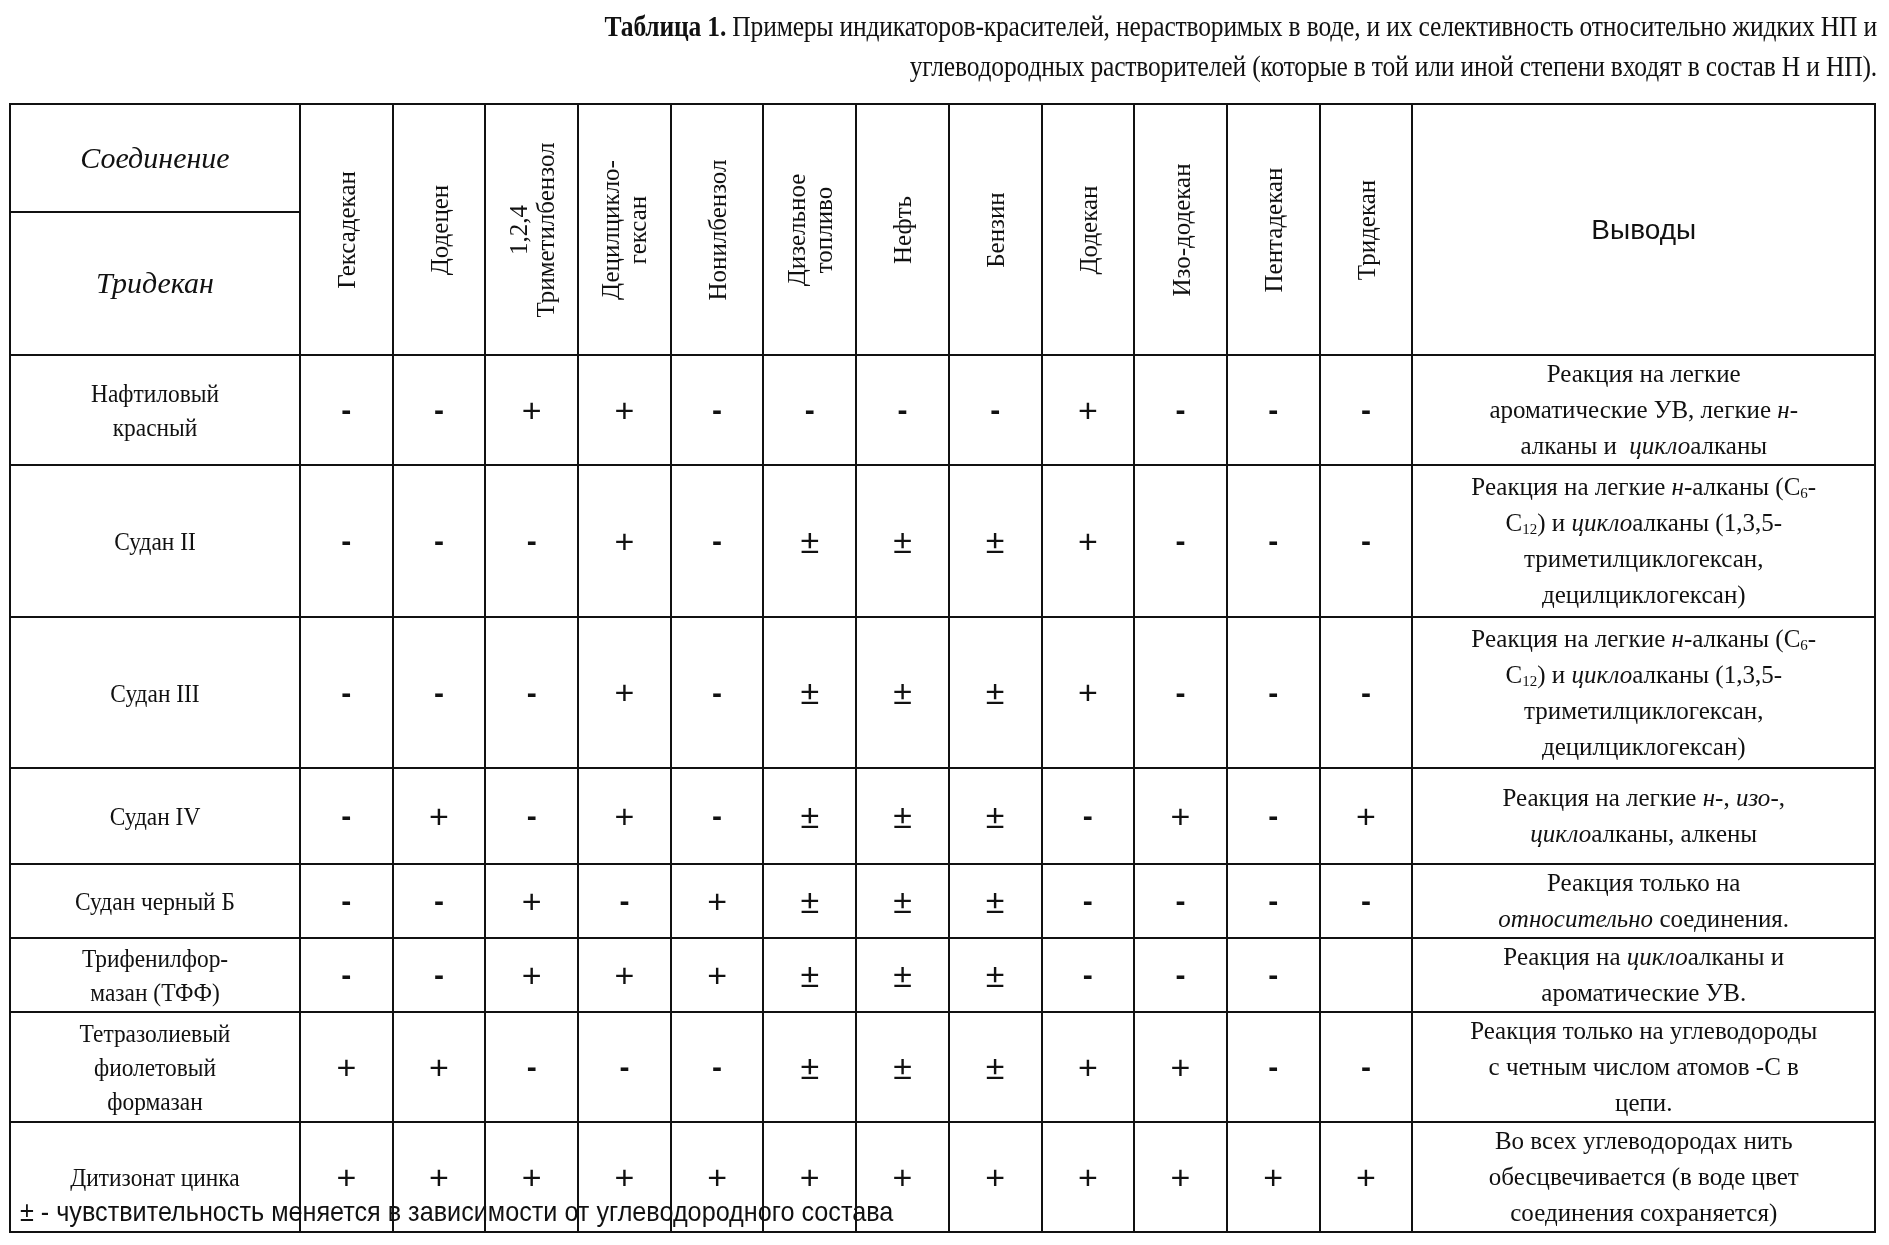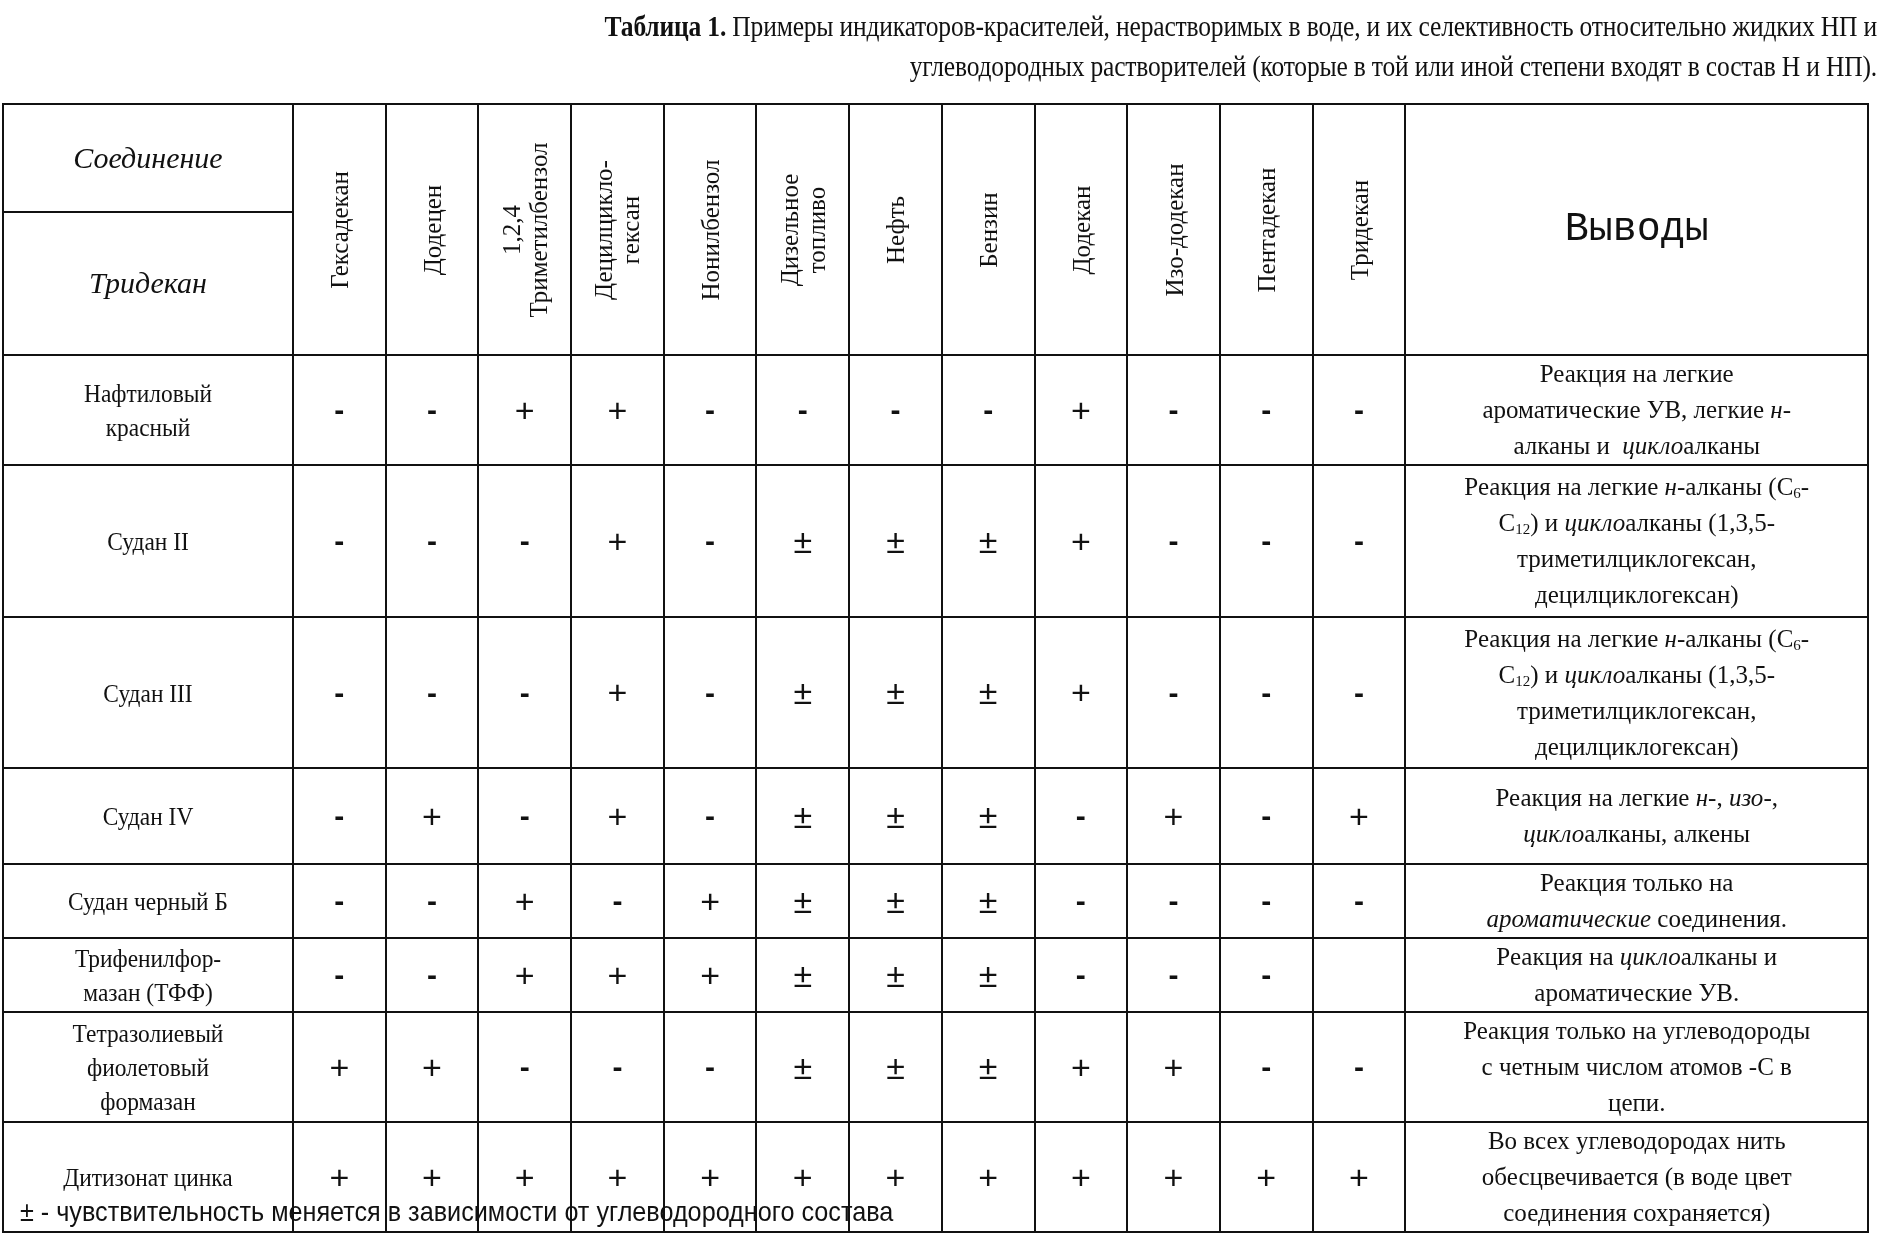--- a/index.html
+++ b/index.html
@@ -10,21 +10,21 @@
   .caption {
     position: absolute; left: 60px; right: 12px; top: 6px;
     text-align: right; font-size: 29px; line-height: 40px;
     font-family: "Liberation Serif", serif;
     transform: scaleX(0.88); transform-origin: right top;
     letter-spacing: -0.2px;
   }
   .caption .lbl { font-weight: bold; }
 
   table.grid {
-    position: absolute; left: 2px; top: 103px;
+    position: absolute; left: 9px; top: 103px;
     border-collapse: collapse; table-layout: fixed;
     width: 1865px;
   }
   table.grid td, table.grid th {
     border: 2px solid #111; padding: 0; text-align: center; vertical-align: middle;
     font-weight: normal;
   }
   col.c-ind { width: 290px; }
   col.c-val { width: 92.7px; }
   col.c-out { width: 463px; }
@@ -36,21 +36,21 @@
   .corner-top { height: 105px; }
   .corner-bot { height: 140px; }
 
   .vhead { height: 249px; position: relative; }
   .vhead .vt {
     position: absolute; left: 50%; top: 50%;
     transform: translate(-50%, -50%) rotate(-90deg);
     white-space: nowrap; font-size: 25px; line-height: 27px; text-align: center;
     font-family: "Liberation Serif", serif;
   }
-  .out-head { font-size: 40px; font-weight: bold; font-family: Liberation Mono, monospace; border-radius: 7px; }
+  .out-head { font-size: 28px; font-weight: bold; font-family: Liberation Sans, sans-serif; border-radius: 7px; }
 
   .ind {
     font-family: "Liberation Serif", serif; font-weight: bold; font-size: 26px;
     line-height: 34px; transform: scaleX(0.9);
     vertical-align: top; padding-top: 2px !important;
   }
   .sym { font-size: 34px; font-family: "Liberation Sans", sans-serif; }
   .sym.minus { font-weight: bold; font-size: 30px; }
   .out {
     font-size: 25px; line-height: 36px; padding: 0 6px !important;
@@ -209,21 +209,21 @@
         <td class="sym">+</td>
         <td class="sym minus">-</td>
         <td class="sym">+</td>
         <td class="sym">±</td>
         <td class="sym">±</td>
         <td class="sym">±</td>
         <td class="sym minus">-</td>
         <td class="sym minus">-</td>
         <td class="sym minus">-</td>
         <td class="sym minus">-</td>
-        <td class="out">Реакция только на<br><i>ароматические</i> соединения.</td>
+        <td class="out">Реакция только на<br><i>относительно</i> соединения.</td>
       </tr>
       <tr style="height: 73px;">
         <td class="ind"><span>Трифенилфор-</span><br><span>мазан (ТФФ)</span></td>
         <td class="sym minus">-</td>
         <td class="sym minus">-</td>
         <td class="sym">+</td>
         <td class="sym">+</td>
         <td class="sym">+</td>
         <td class="sym">±</td>
         <td class="sym">±</td>

